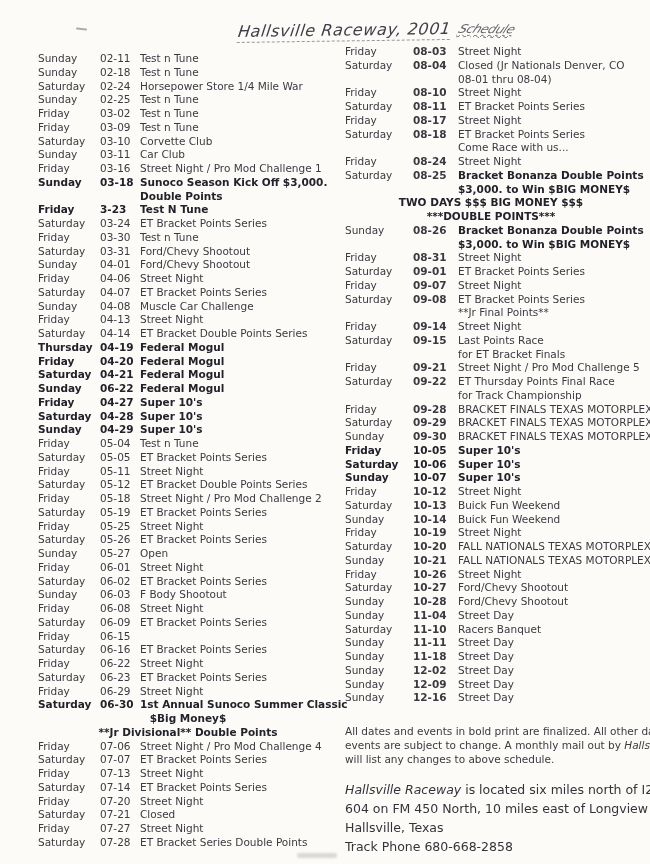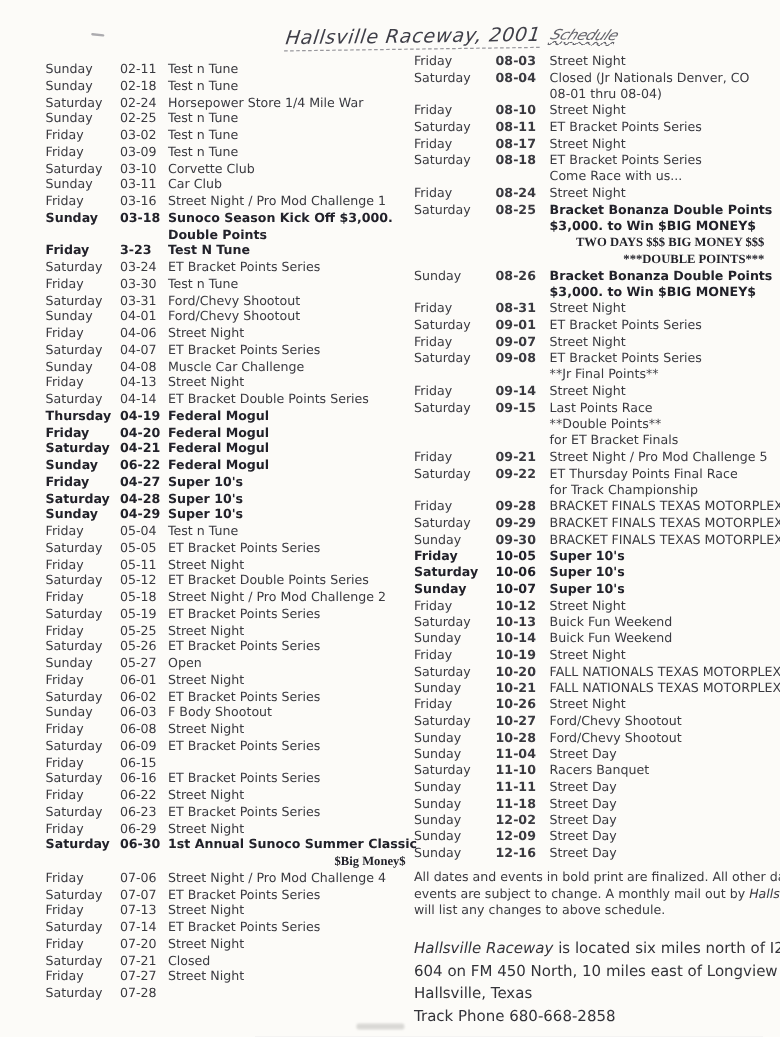--- a/index.html
+++ b/index.html
@@ -28,21 +28,21 @@
   }
   
   .colL { position:absolute; left:38px;  top:52px; width:305px; }
   .colR { position:absolute; left:345px; top:45px; width:305px; }
   .ln { display:flex; height:13.75px; line-height:13.75px; font-size:10.5px; white-space:nowrap; }
   .ln .d  { flex:none; width:62px; }
   .ln .dt { flex:none; width:40px; }
   .colR .ln .d  { width:68px; }
   .colR .ln .dt { width:45px;font-weight:bold; }
   .b { font-weight:bold; color:#22222a; }
-  .ln.ctr { display:block; text-align:right; width:300px;font-family:Liberation Serif, serif; }
+  .ln.ctr { display:block; text-align:center; width:300px; }
   .colR .ln.ctr { width:292px; }
   
   .notes {
     position:absolute; left:345px; top:724px;
     font-size:10.5px; line-height:14.2px; white-space:nowrap;
   }
   .address {
     position:absolute; left:345px; top:780px;
     font-size:12.5px; line-height:19px; white-space:nowrap; color:#333339;
   }
@@ -302,20 +302,21 @@
         <span class="d">Friday</span>
         <span class="dt">06-29</span>
         <span class="ev">Street Night</span>
       </div>
       <div class="ln b">
         <span class="d">Saturday</span>
         <span class="dt">06-30</span>
         <span class="ev">1st Annual Sunoco Summer Classic</span>
       </div>
       <div class="ln ctr b">$Big Money$</div>
+      <div class="ln ctr b">**Jr Divisional** Double Points</div>
       <div class="ln">
         <span class="d">Friday</span>
         <span class="dt">07-06</span>
         <span class="ev">Street Night / Pro Mod Challenge 4</span>
       </div>
       <div class="ln">
         <span class="d">Saturday</span>
         <span class="dt">07-07</span>
         <span class="ev">ET Bracket Points Series</span>
       </div>
@@ -340,20 +341,21 @@
         <span class="ev">Closed</span>
       </div>
       <div class="ln">
         <span class="d">Friday</span>
         <span class="dt">07-27</span>
         <span class="ev">Street Night</span>
       </div>
       <div class="ln">
         <span class="d">Saturday</span>
         <span class="dt">07-28</span>
+        <span class="ev">ET Bracket Series Double Points</span>
       </div>
     </div>
   <div class="colR" id="col-right">
       <div class="ln">
         <span class="d">Friday</span>
         <span class="dt">08-03</span>
         <span class="ev">Street Night</span>
       </div>
       <div class="ln">
         <span class="d">Saturday</span>
@@ -444,25 +446,20 @@
       </div>
       <div class="ln">
         <span class="d">Friday</span>
         <span class="dt">09-14</span>
         <span class="ev">Street Night</span>
       </div>
       <div class="ln">
         <span class="d">Saturday</span>
         <span class="dt">09-15</span>
         <span class="ev">Last Points Race</span>
-      </div>
-      <div class="ln">
-        <span class="d"></span>
-        <span class="dt"></span>
-        <span class="ev">**Double Points**</span>
       </div>
       <div class="ln">
         <span class="d"></span>
         <span class="dt"></span>
         <span class="ev">for ET Bracket Finals</span>
       </div>
       <div class="ln">
         <span class="d">Friday</span>
         <span class="dt">09-21</span>
         <span class="ev">Street Night / Pro Mod Challenge 5</span>

